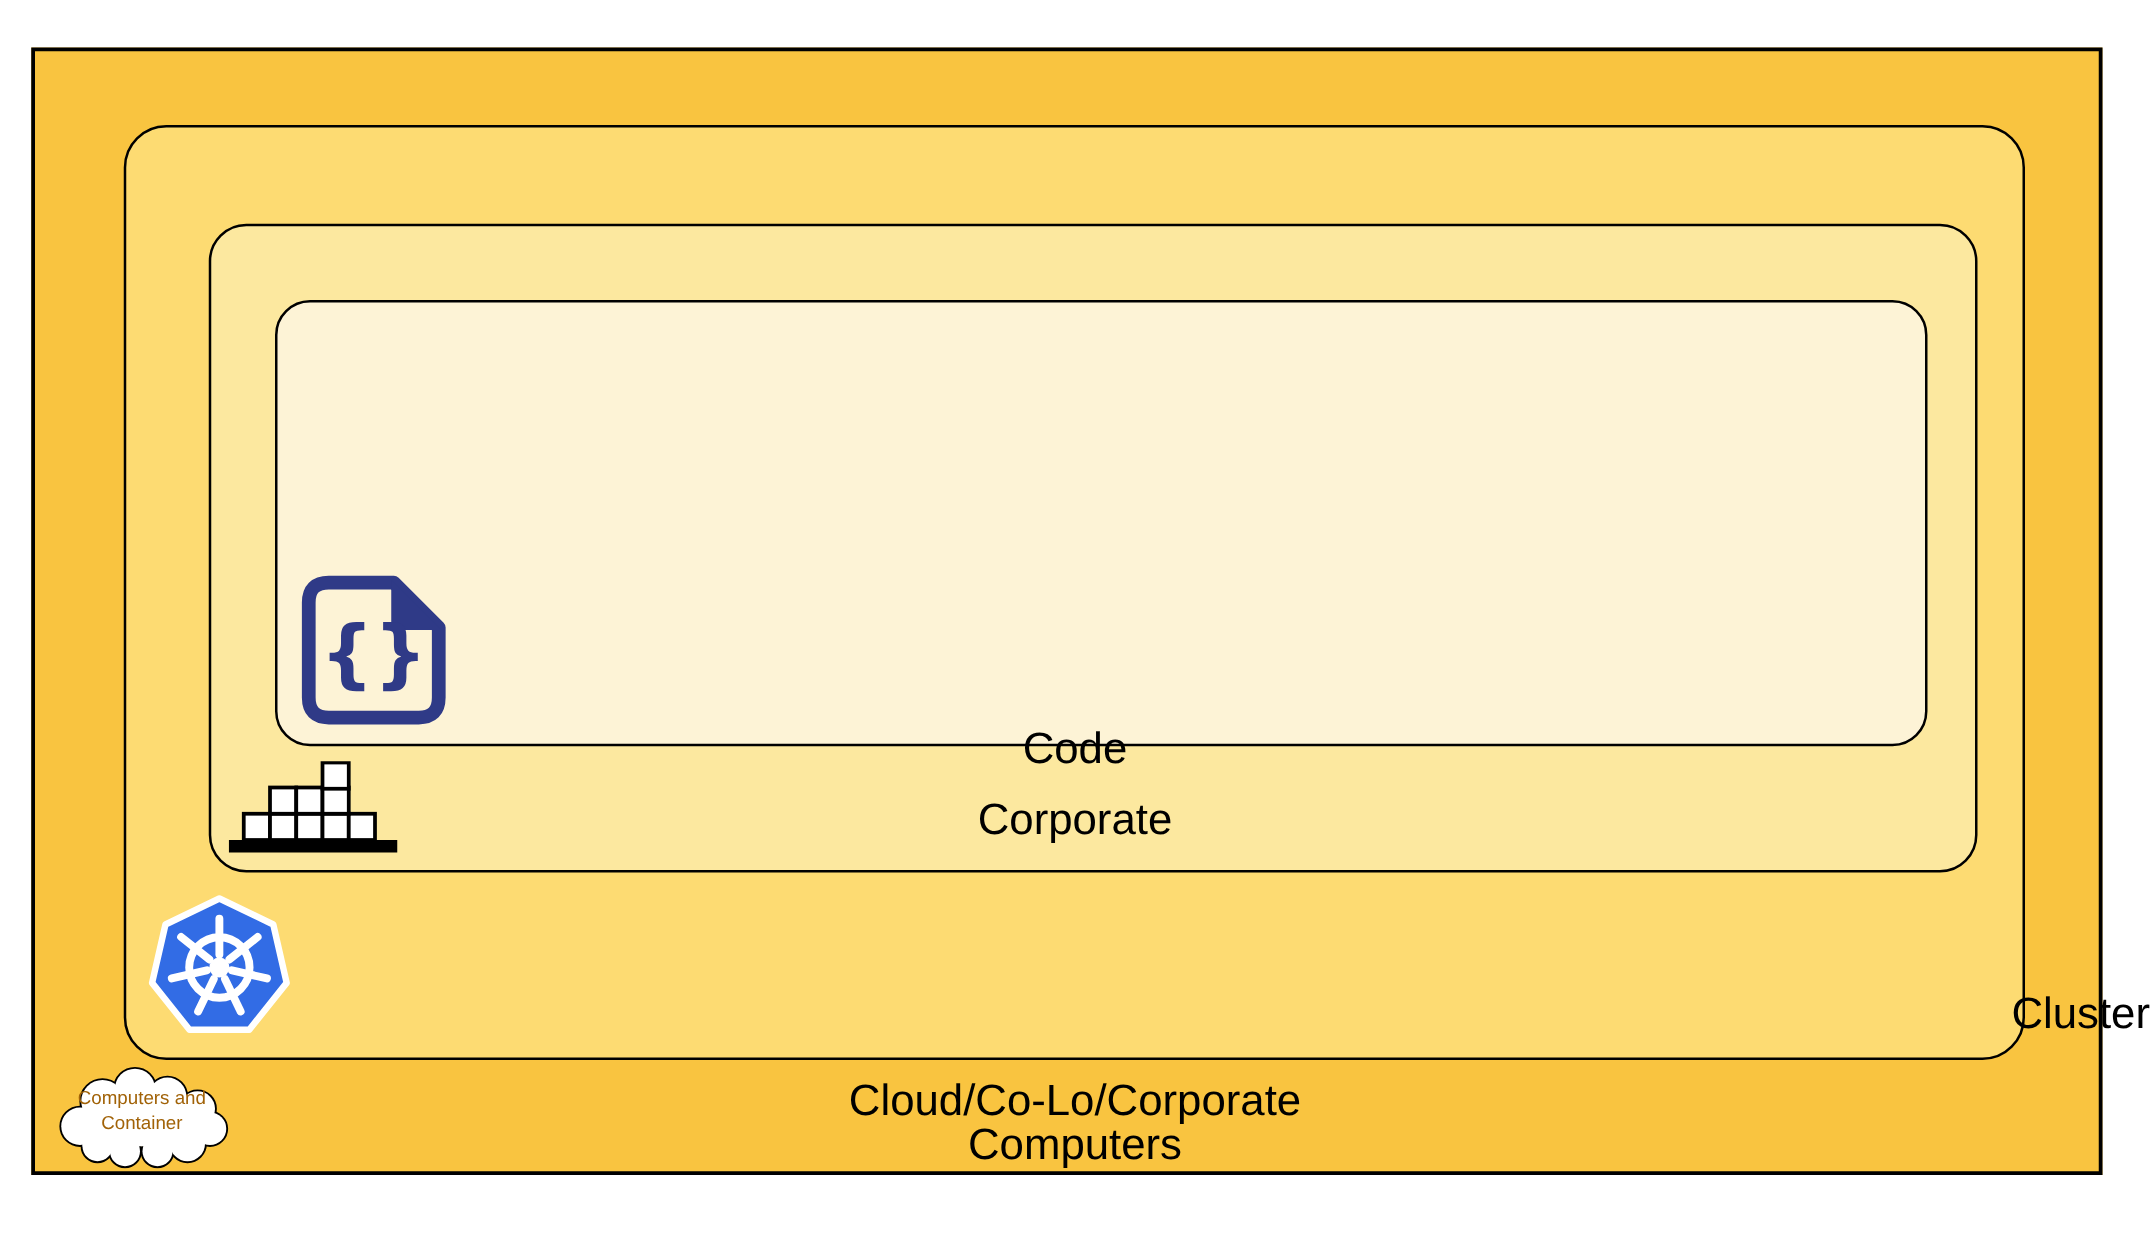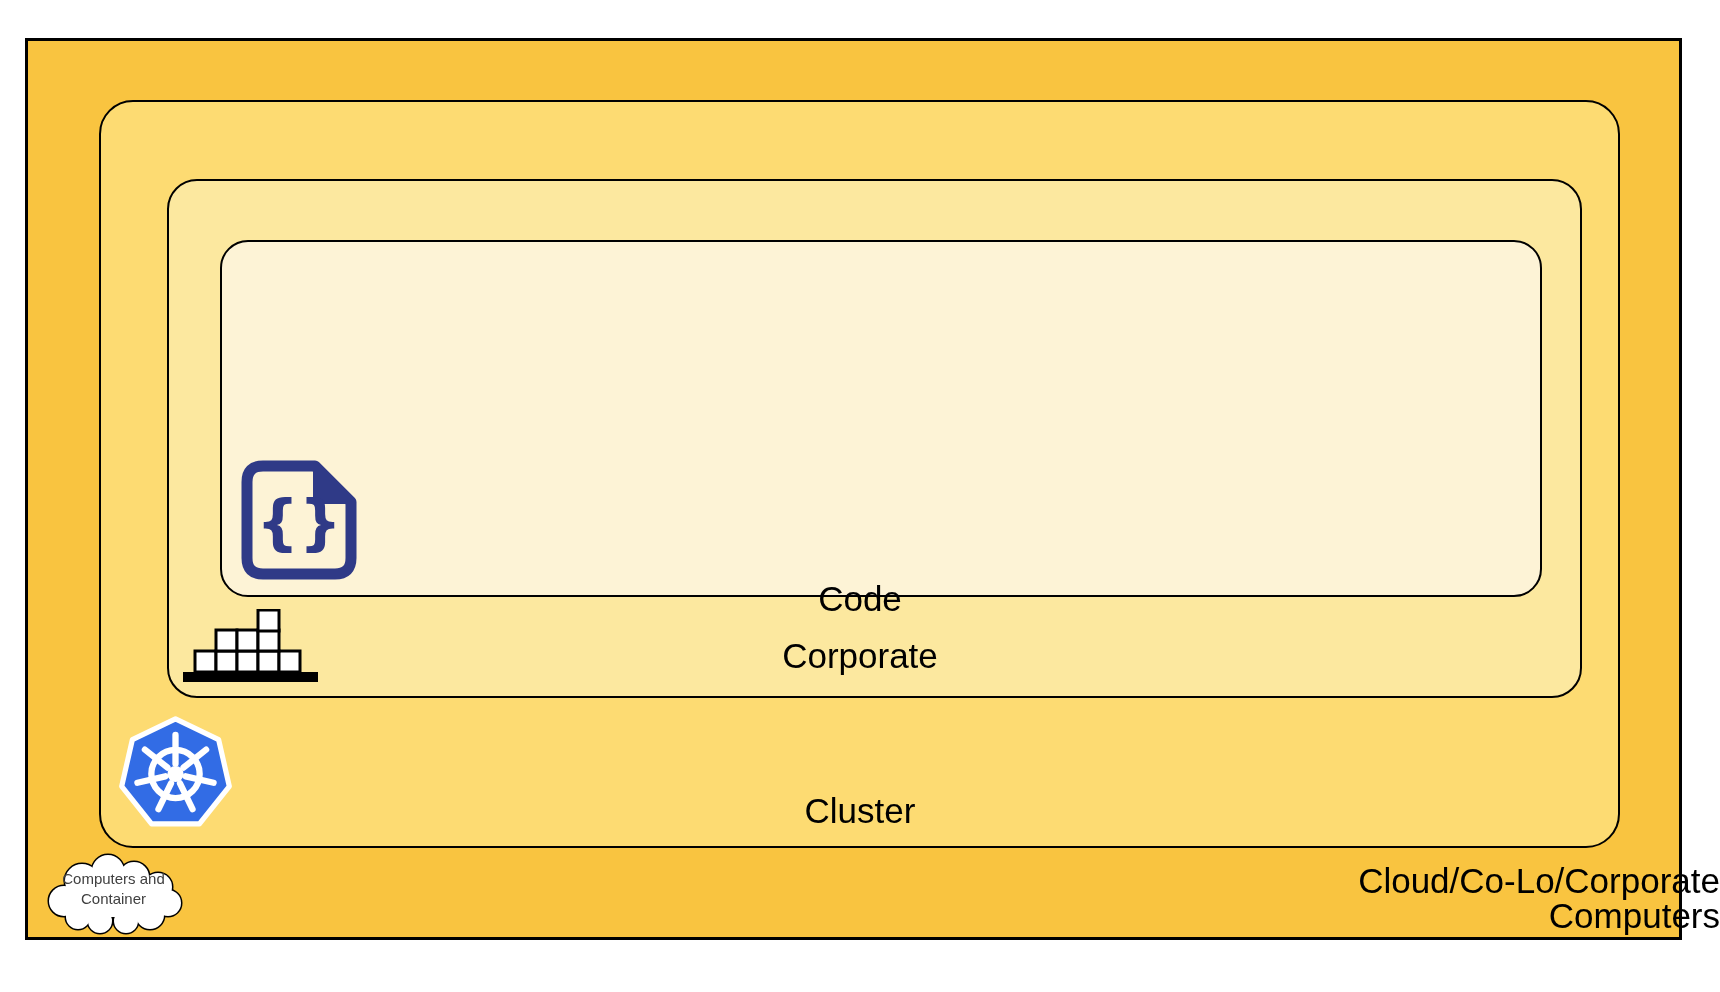--- a/index.html
+++ b/index.html
@@ -12,31 +12,31 @@
   .layer-cluster{left:99px;top:100px;width:1521px;height:748px;background:var(--cluster-fill);border-radius:34px;}
   .layer-container{left:167px;top:179px;width:1415px;height:519px;background:var(--container-fill);border-radius:30px;}
   .layer-code{left:220px;top:240px;width:1322px;height:357px;background:var(--code-fill);border-radius:28px;}
 
   .layer-label{
     position:absolute;left:0;width:1720px;text-align:center;
     font-size:35px;line-height:36px;color:#000;
   }
   .label-code{top:541px;margin-top:40px;}
   .label-container{top:638px;}
-  .label-cluster{top:793px;}
-  .label-datacenter{top:863px;line-height:35px;text-align:right;}
+  .label-cluster{top:793px;text-align:right;}
+  .label-datacenter{top:863px;line-height:35px;}
 
   .icon{position:absolute;}
   .code-icon{left:237px;top:458px;width:124px;height:124px;}
   .container-icon{left:183px;top:609px;width:135px;height:74px;}
   .k8s-icon{left:118px;top:713px;width:115px;height:122px;}
   .cloud-icon{left:42px;top:853px;width:143px;height:82px;}
   .cloud-text{
     position:absolute;left:42px;top:869px;width:143px;text-align:center;
-    font-size:15px;line-height:20px;color:#404040;
+    font-size:15px;line-height:20px;color:#a16207;
   }
 </style>
 </head>
 <body>
 
 <div class="canvas">
 
   <div class="box layer-datacenter"></div>
   <div class="box layer-cluster"></div>
   <div class="box layer-container"></div>

